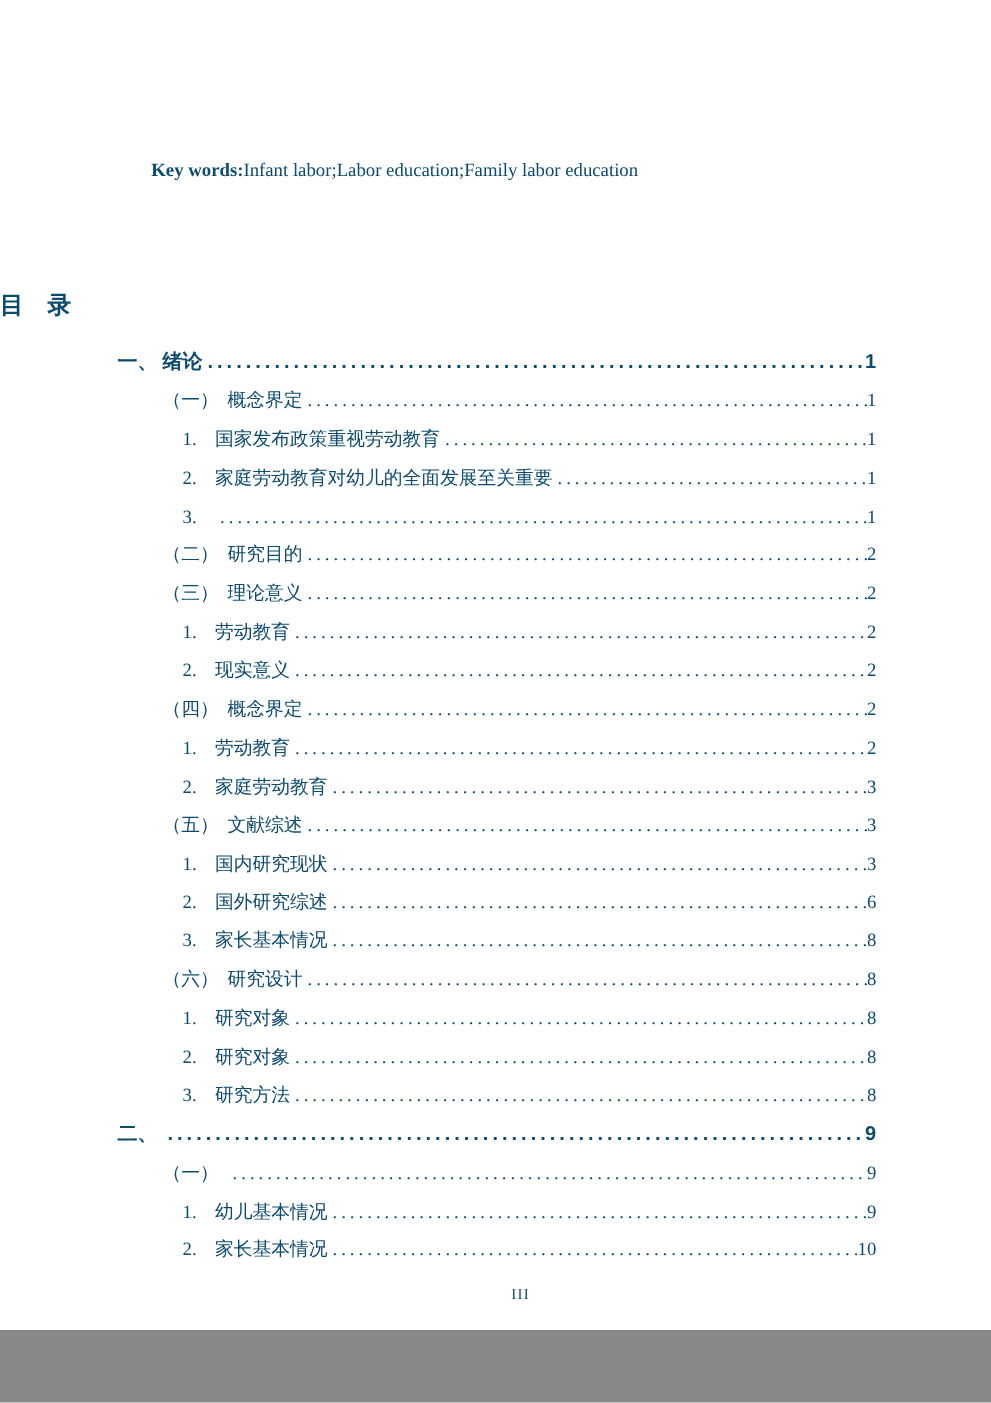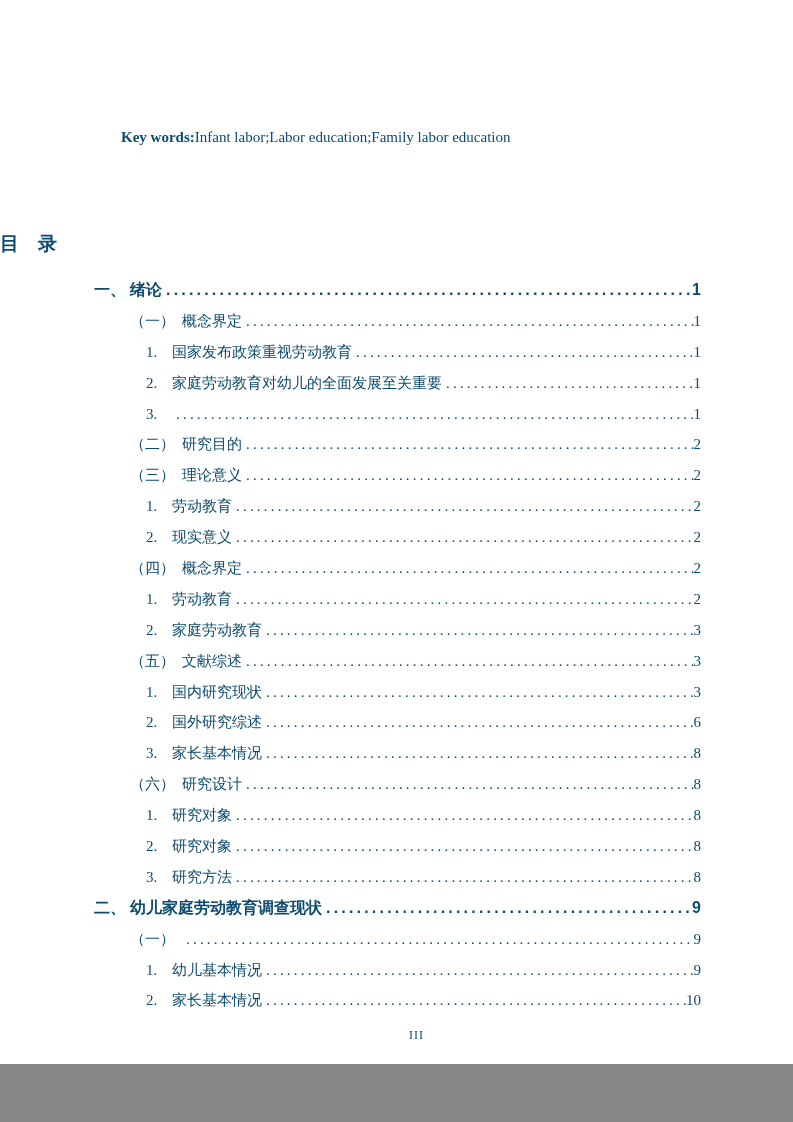--- a/index.html
+++ b/index.html
@@ -203,21 +203,20 @@
         <span class="toc-page">8</span>
       </div>
       <div class="toc-row level-3">
         <span class="toc-prefix">3.</span>
         <span class="toc-title">研究方法</span>
         <span class="toc-leader">................................................................................................................................................................</span>
         <span class="toc-page">8</span>
       </div>
       <div class="toc-row level-1">
         <span class="toc-prefix">二、</span>
-        <span class="toc-title">幼儿家庭劳动教育调查现状</span>
         <span class="toc-leader">................................................................................................................................................................</span>
         <span class="toc-page">9</span>
       </div>
       <div class="toc-row level-2">
         <span class="toc-prefix">（一）</span>
         <span class="toc-leader">................................................................................................................................................................</span>
         <span class="toc-page">9</span>
       </div>
       <div class="toc-row level-3">
         <span class="toc-prefix">1.</span>

